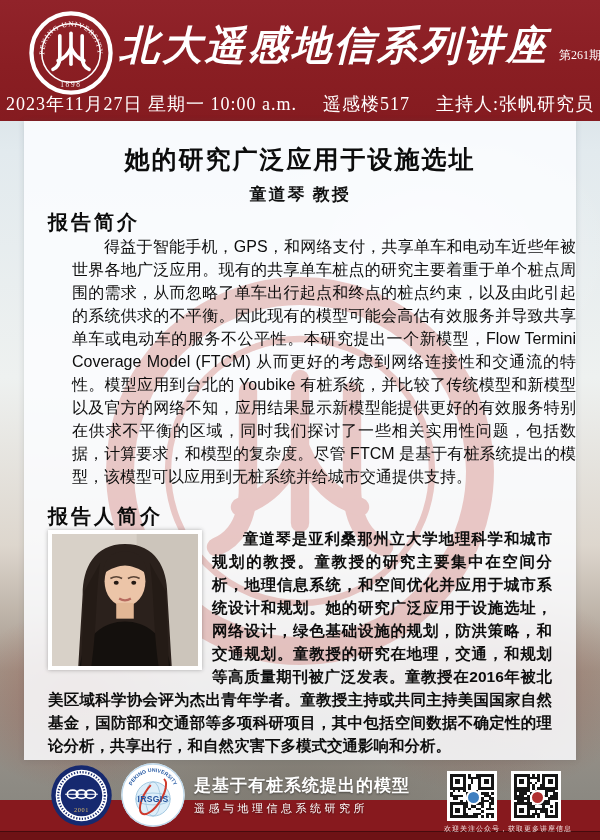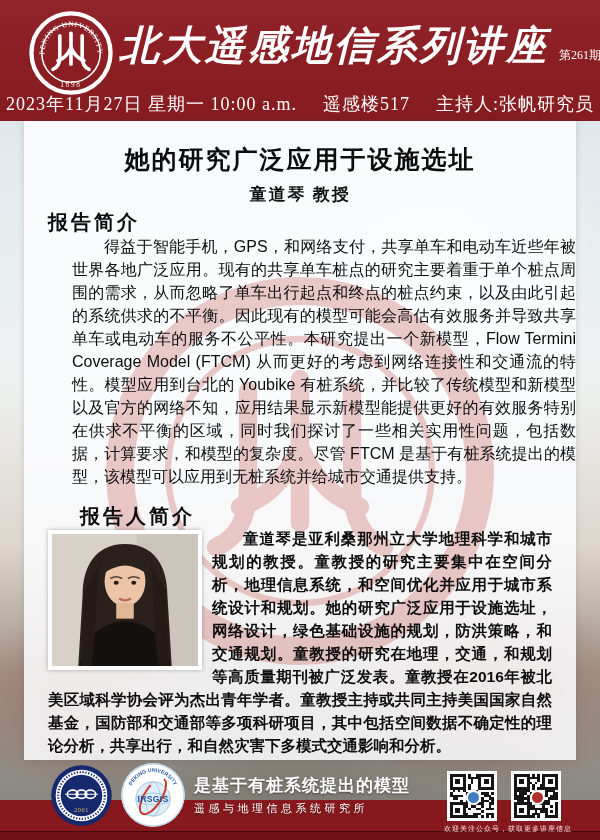--- a/index.html
+++ b/index.html
@@ -32,21 +32,21 @@
   .panel-inner{position:relative;z-index:1;height:100%;}
   .lecture-title{position:absolute;left:0;top:22px;width:100%;text-align:center;
     font-family:"Liberation Serif","DejaVu Serif",serif;font-weight:700;color:#0c0c0c;
     font-size:25px;letter-spacing:2px;}
   .speaker-name{position:absolute;left:0;top:62px;width:100%;text-align:center;
     font-family:"Liberation Serif","DejaVu Serif",serif;font-weight:700;color:#111;
     font-size:17px;letter-spacing:2px;}
   .sec-heading{position:absolute;left:24px;font-family:"Liberation Serif","DejaVu Serif",serif;
     font-weight:700;color:#0b0b0b;font-size:20px;letter-spacing:3px;}
   .h-abstract{top:88px;}
-  .h-bio{top:382px;margin-left:32px;}
+  .h-bio{top:382px;}
   .abstract-text{position:absolute;left:24px;top:114px;width:504px;
     color:#0d0d0d;font-size:16px;line-height:23px;font-weight:400;
     text-align:justify;text-indent:2em;margin-left:24px;}
   .bio-block{position:absolute;left:24px;top:406px;width:504px;}
   .photo-frame{float:left;width:154px;height:140px;border:4px solid #fff;
     box-shadow:0 0 4px rgba(40,40,40,.35);margin:3px 10px 3px 0;background:#d6cfc6;}
   .photo-frame svg{display:block;width:100%;height:100%;}
   .bio-text{color:#0d0d0d;font-size:15.5px;line-height:23px;font-weight:700;
     text-align:justify;text-indent:2em;}
   

